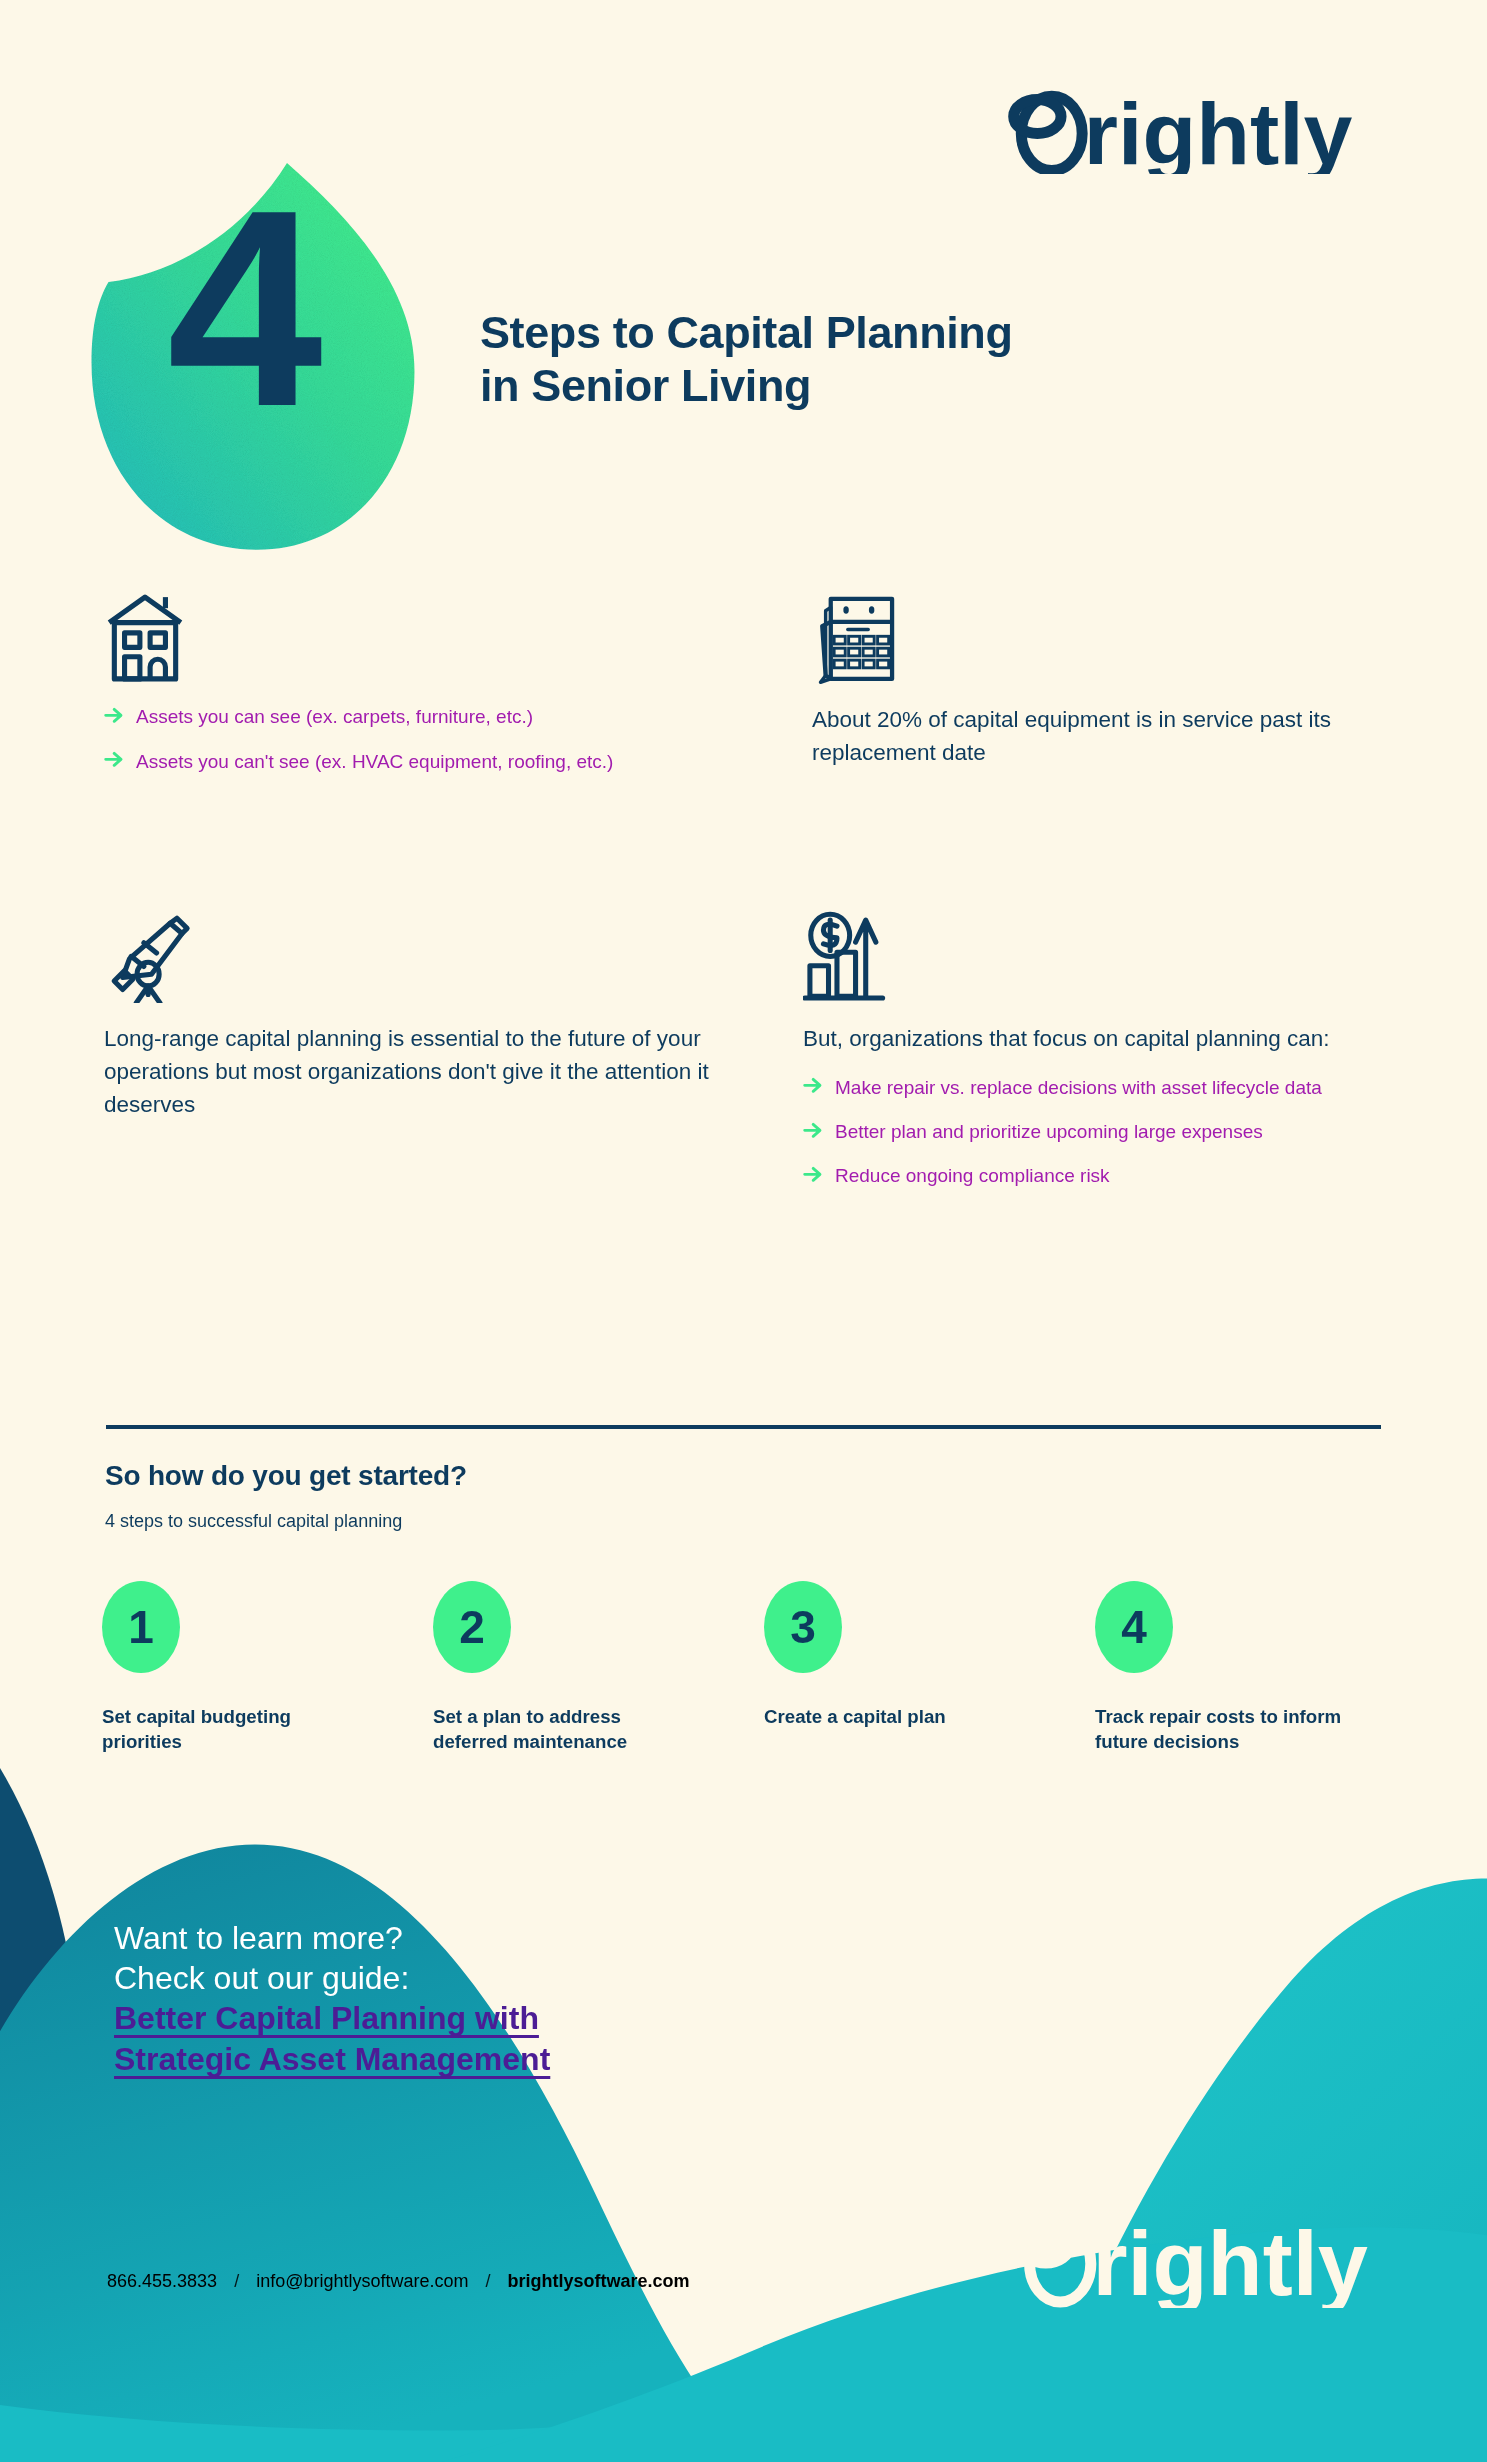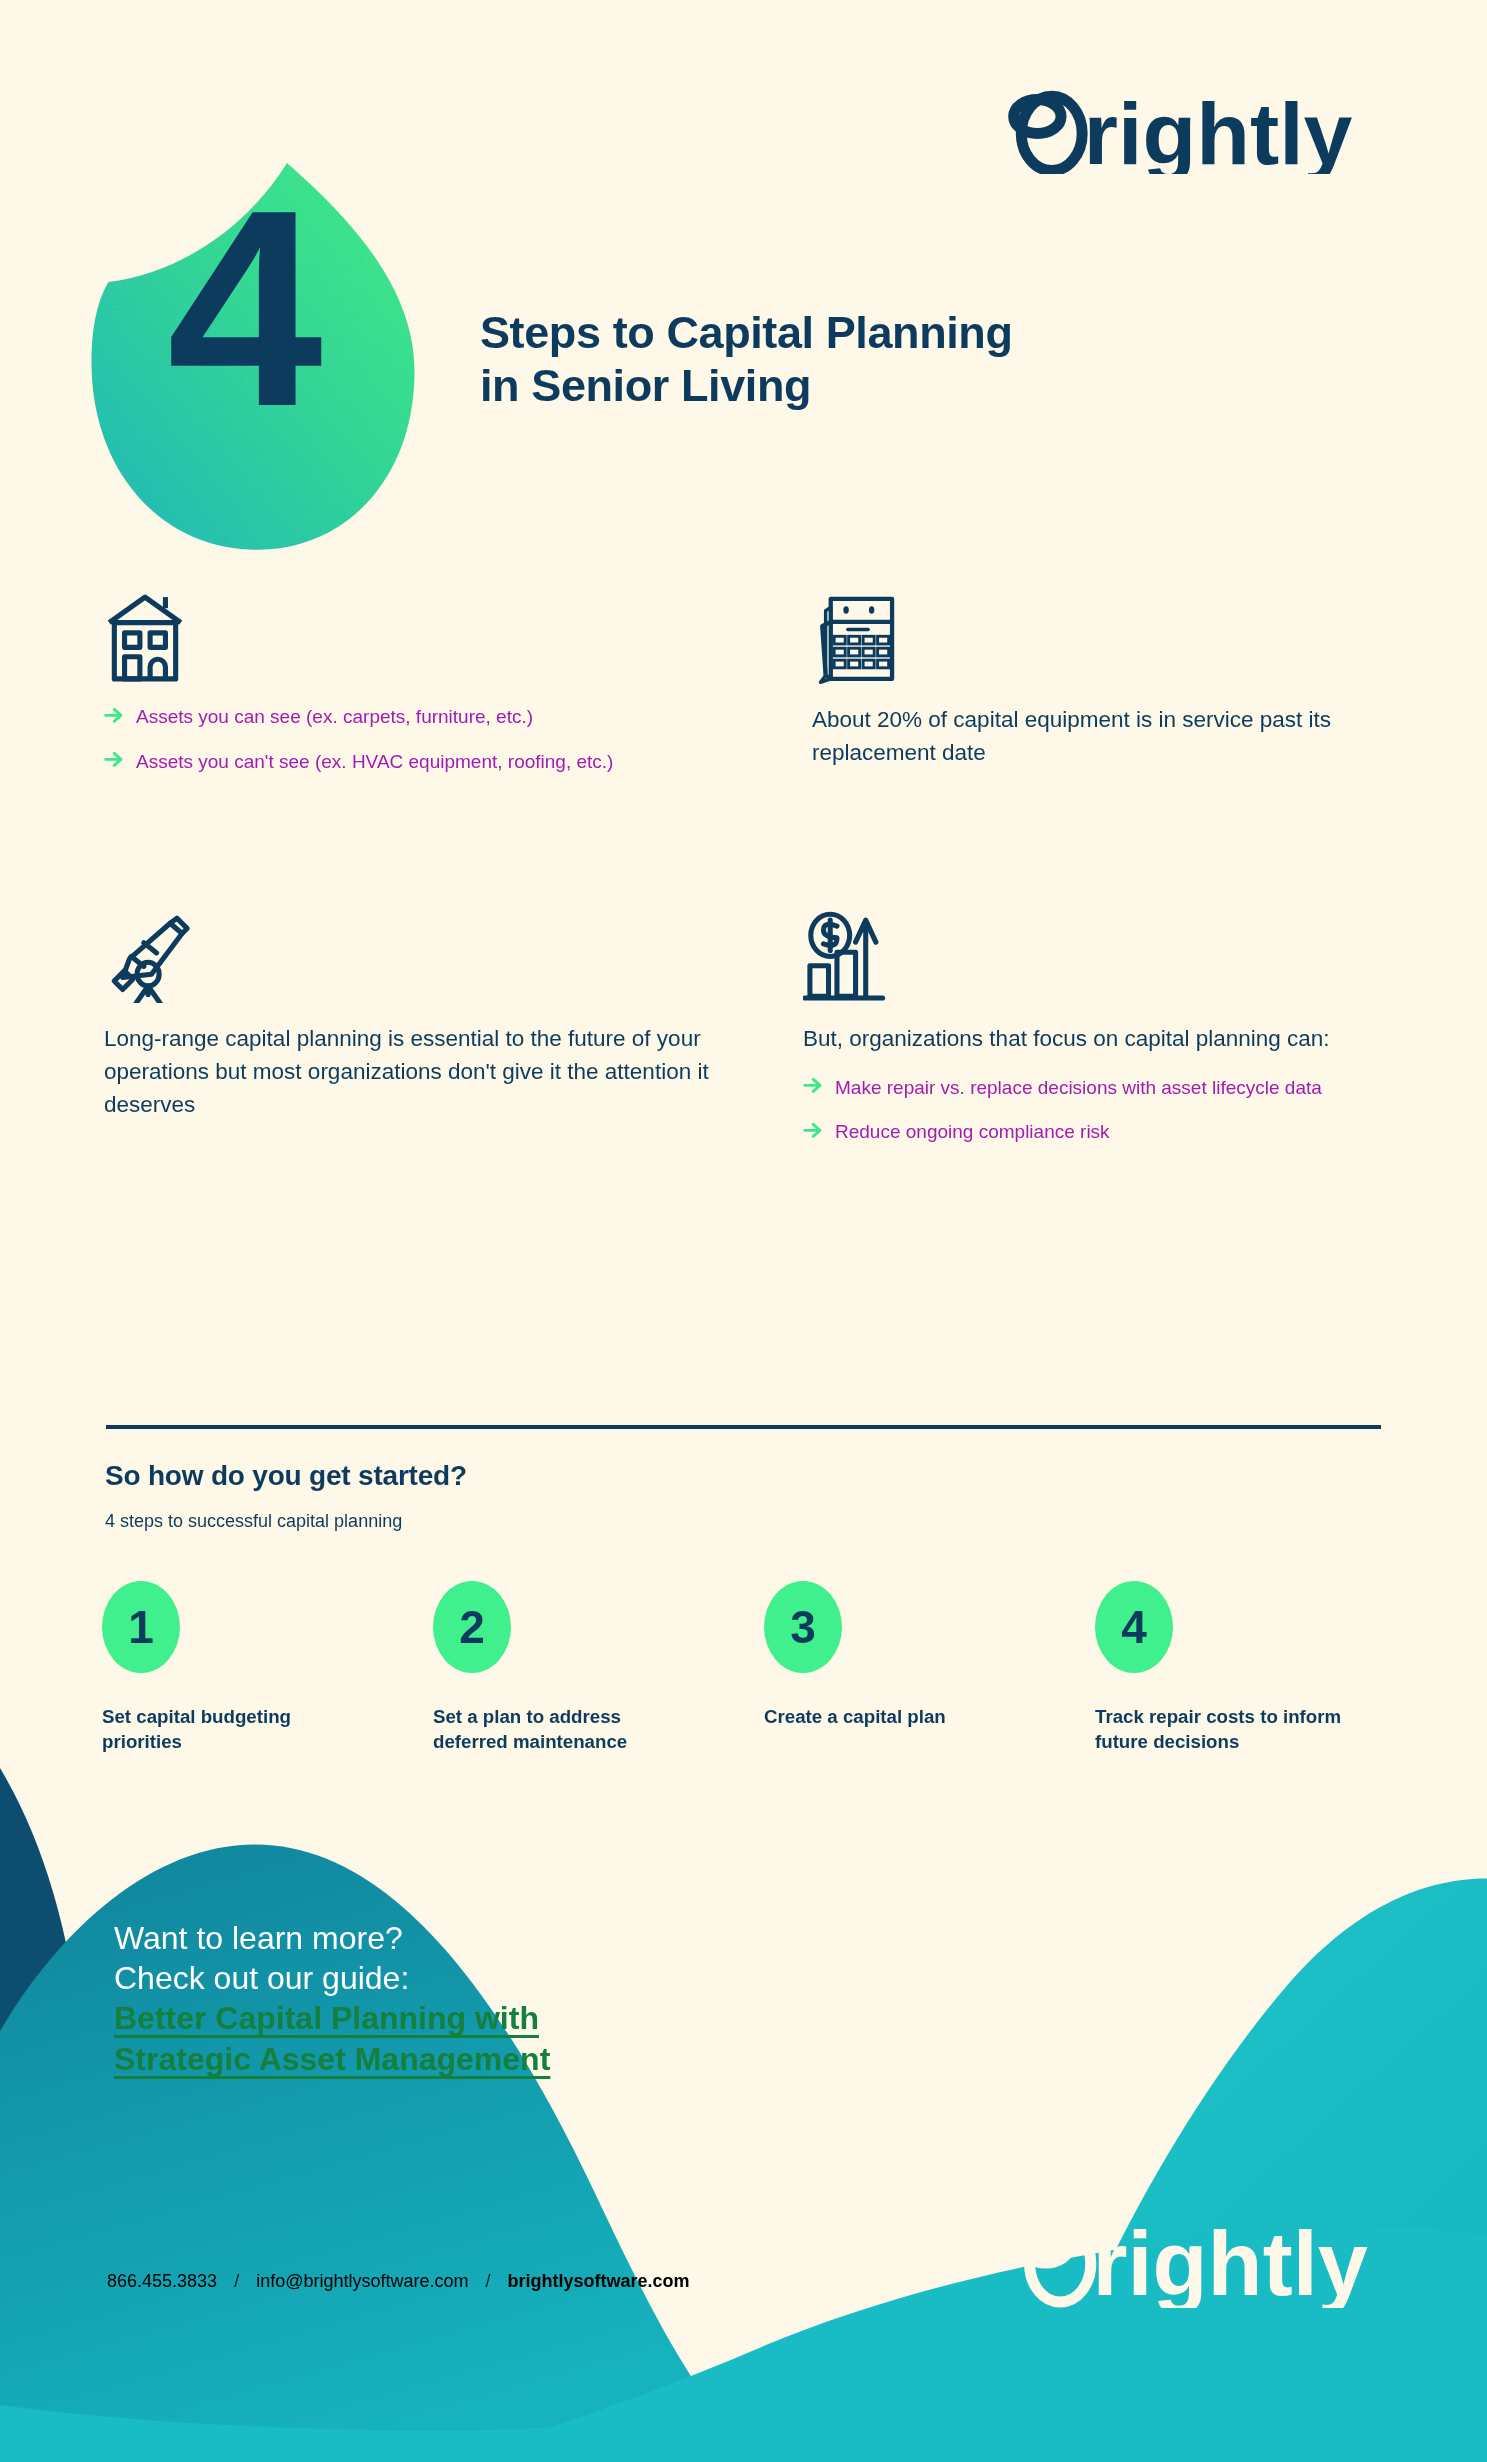--- a/index.html
+++ b/index.html
@@ -70,21 +70,21 @@
   .step-label { margin-top:32px; font-size:18.7px; font-weight:700; line-height:1.32; width:255px; }
 
   
   .footer { position:absolute; left:0; top:1751px; width:1487px; height:711px; }
   .footer svg { position:absolute; left:0; top:0; width:1487px; height:711px; display:block; }
 
   .cta { position:absolute; left:114px; top:1919px; width:646px; }
   .cta-line { font-size:32px; line-height:1.24; color:#ffffff; font-weight:400; }
   .cta-link {
     display:block; font-size:32px; line-height:1.28; font-weight:800;
-    color:#15803d; text-decoration:underline; text-underline-offset:6px;
+    color:#4c1d95; text-decoration:underline; text-underline-offset:6px;
     text-decoration-thickness:3.4px;
   }
 
   .footer-contact { position:absolute; left:107px; top:2271px; font-size:18px; color:#000000; }
   .footer-contact .sep { margin:0 12px; opacity:.85; }
   .footer-contact .site { font-weight:800; }
 
   .logo-bottom { position:absolute; left:1016px; top:2206px; width:374px; height:102px; }
   .logo-bottom svg { width:100%; height:100%; display:block; }
 </style>
@@ -243,20 +243,28 @@
               </svg>
           </span>
           <span>Make repair vs. replace decisions with asset lifecycle data</span>
         </li>
         <li>
           <span class="arrow">
             <svg width="20.4" height="18.7" viewBox="0 0 24 22">
                 <path d="M2 11 H19 M12 4 L20 11 L12 18" fill="none" stroke="#3ce88a" stroke-width="3.4" stroke-linecap="round" stroke-linejoin="round"></path>
               </svg>
           </span>
+          <span>Better plan and prioritize upcoming large expenses</span>
+        </li>
+        <li>
+          <span class="arrow">
+            <svg width="20.4" height="18.7" viewBox="0 0 24 22">
+                <path d="M2 11 H19 M12 4 L20 11 L12 18" fill="none" stroke="#3ce88a" stroke-width="3.4" stroke-linecap="round" stroke-linejoin="round"></path>
+              </svg>
+          </span>
           <span>Reduce ongoing compliance risk</span>
         </li>
       </ul>
     </div>
   </div>
 
   <div class="divider"></div>
   <div class="started-h">So how do you get started?</div>
   <div class="started-sub">4 steps to successful capital planning</div>
 

